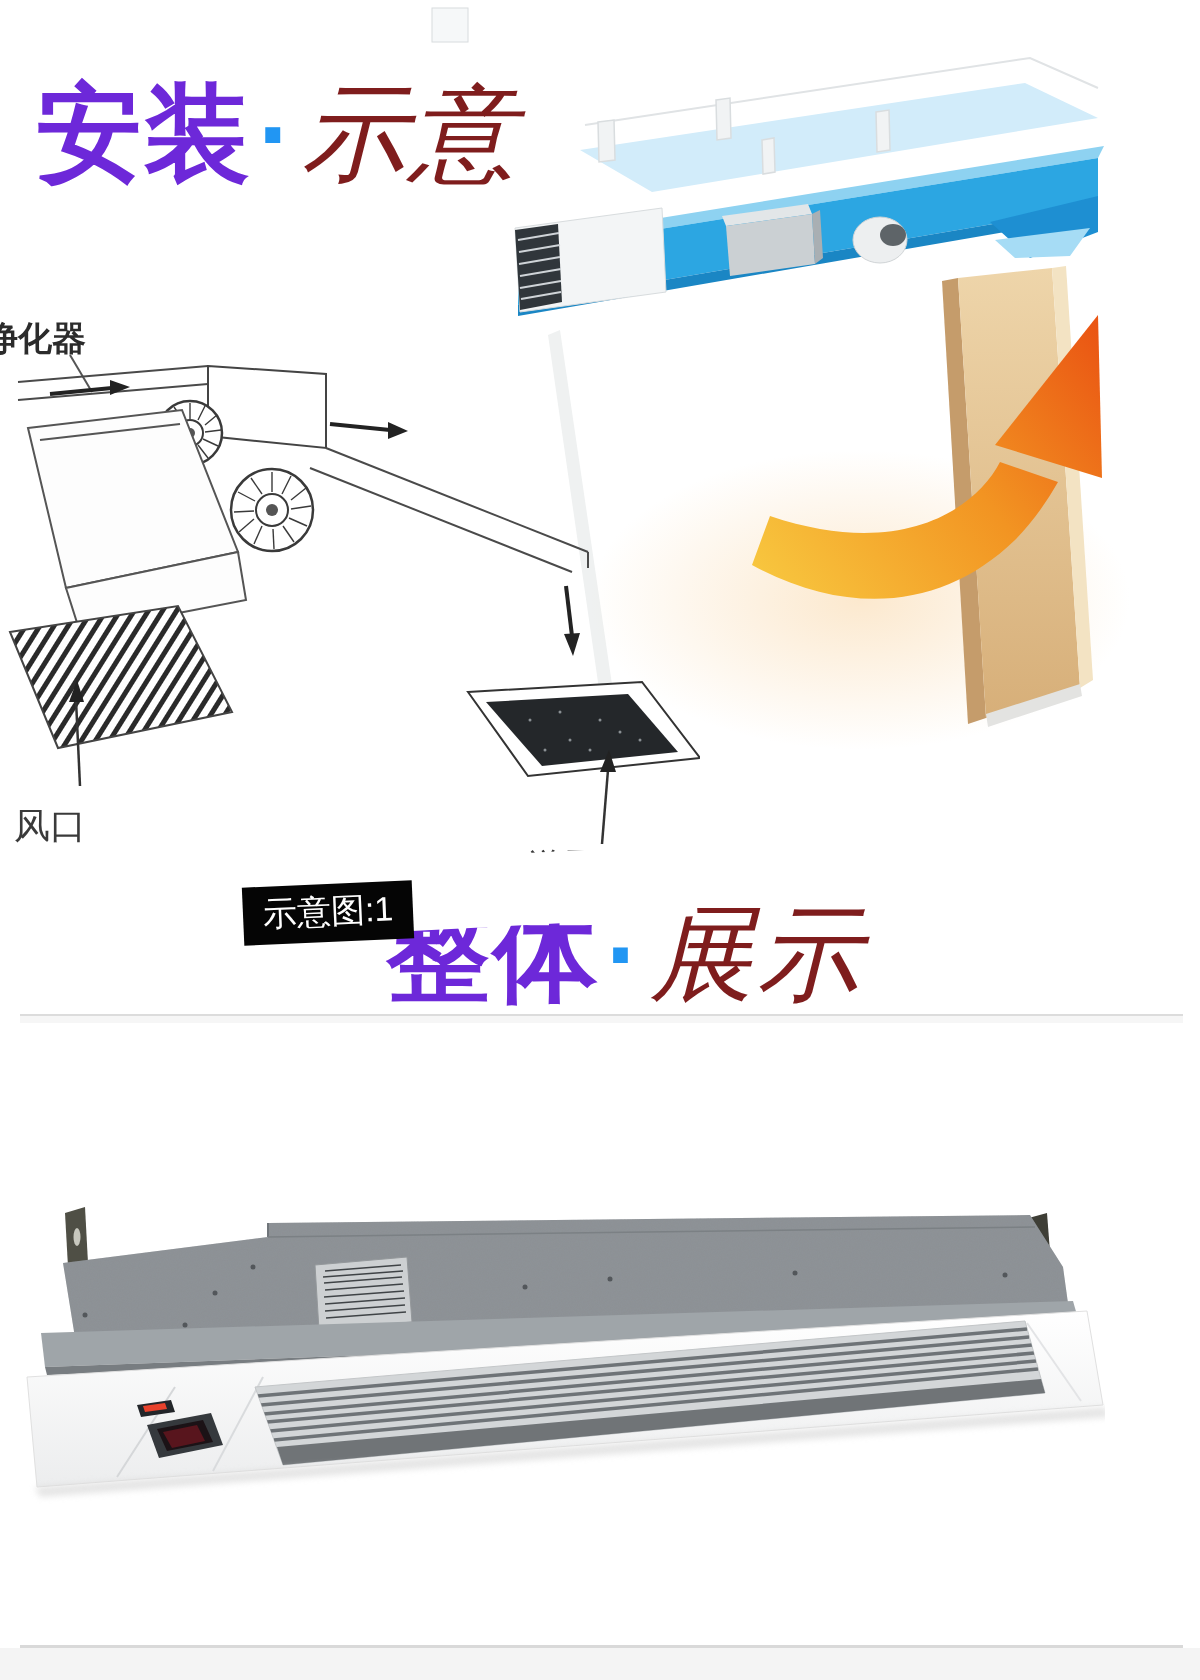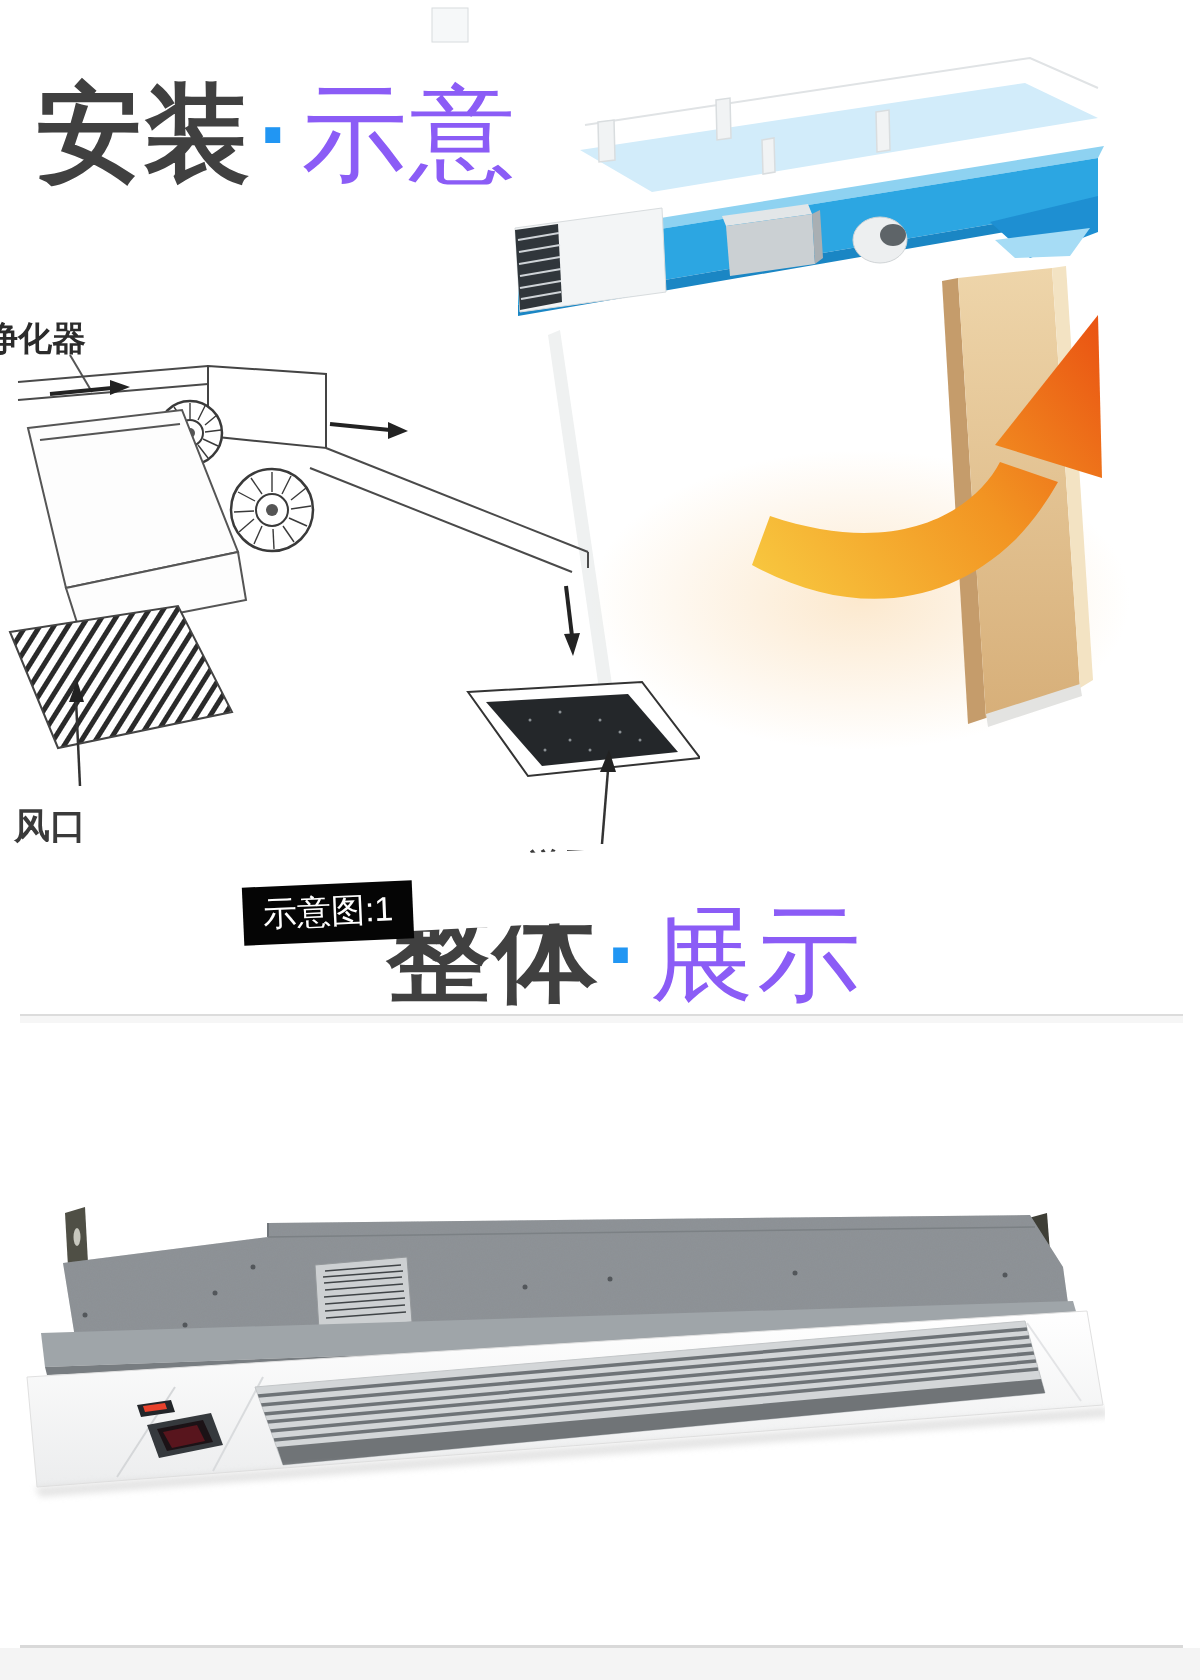--- a/index.html
+++ b/index.html
@@ -7,27 +7,27 @@
     width:1200px;height:1680px;position:relative;overflow:hidden;
     background:#ffffff;
     font-family:"Liberation Sans", sans-serif;
   }
   .abs{position:absolute;}
   
   .title1{
     left:36px;top:78px;font-size:106px;line-height:1.05;white-space:nowrap;
     letter-spacing:2px;
   }
-  .title-highlight{color:#404040;font-weight:900;text-align:center;}
+  .title-highlight{color:#6d28d9;font-weight:900;text-align:center;}
   .title-dot{color:#2196F3;font-weight:900;margin:0 6px;}
-  .title-rest{color:#8b5cf6;font-weight:200;}
+  .title-rest{color:#7f1d1d;font-weight:200;font-style:italic;}
   .diagram-label{
     color:#2b2b2b;font-size:34px;font-weight:700;white-space:nowrap;
   }
-  .diagram-label.light{font-weight:700;color:#3a3a3a;}
+  .diagram-label.light{font-weight:400;color:#3a3a3a;}
   .badge{
     left:243px;top:884px;background:#050505;color:#ffffff;
     font-size:34px;padding:5px 20px 7px 20px;transform:rotate(-2.5deg);
     white-space:nowrap;z-index:30;
   }
   .title2{
     left:386px;top:900px;font-size:104px;line-height:1.05;white-space:nowrap;
     letter-spacing:3px;z-index:10;
   }
   .blob{

